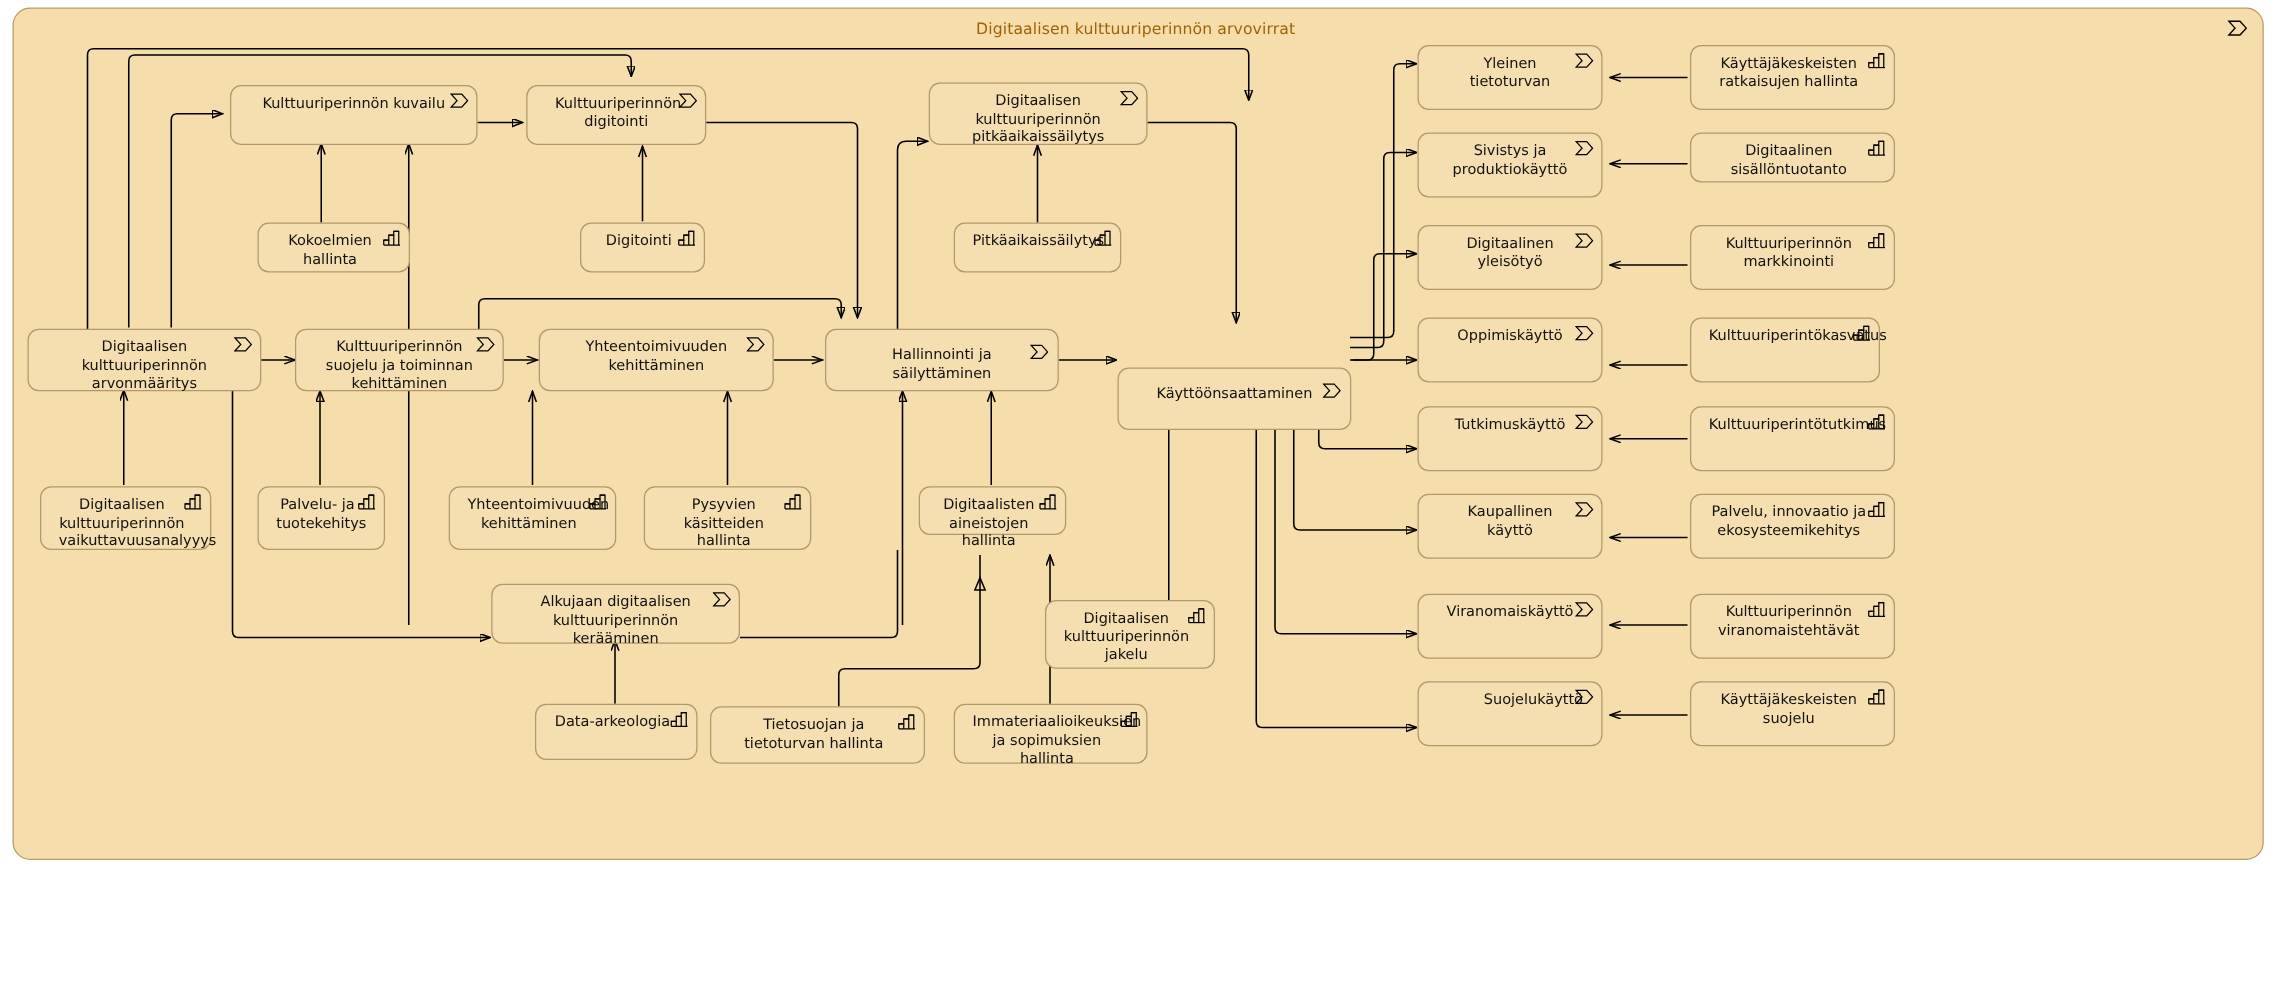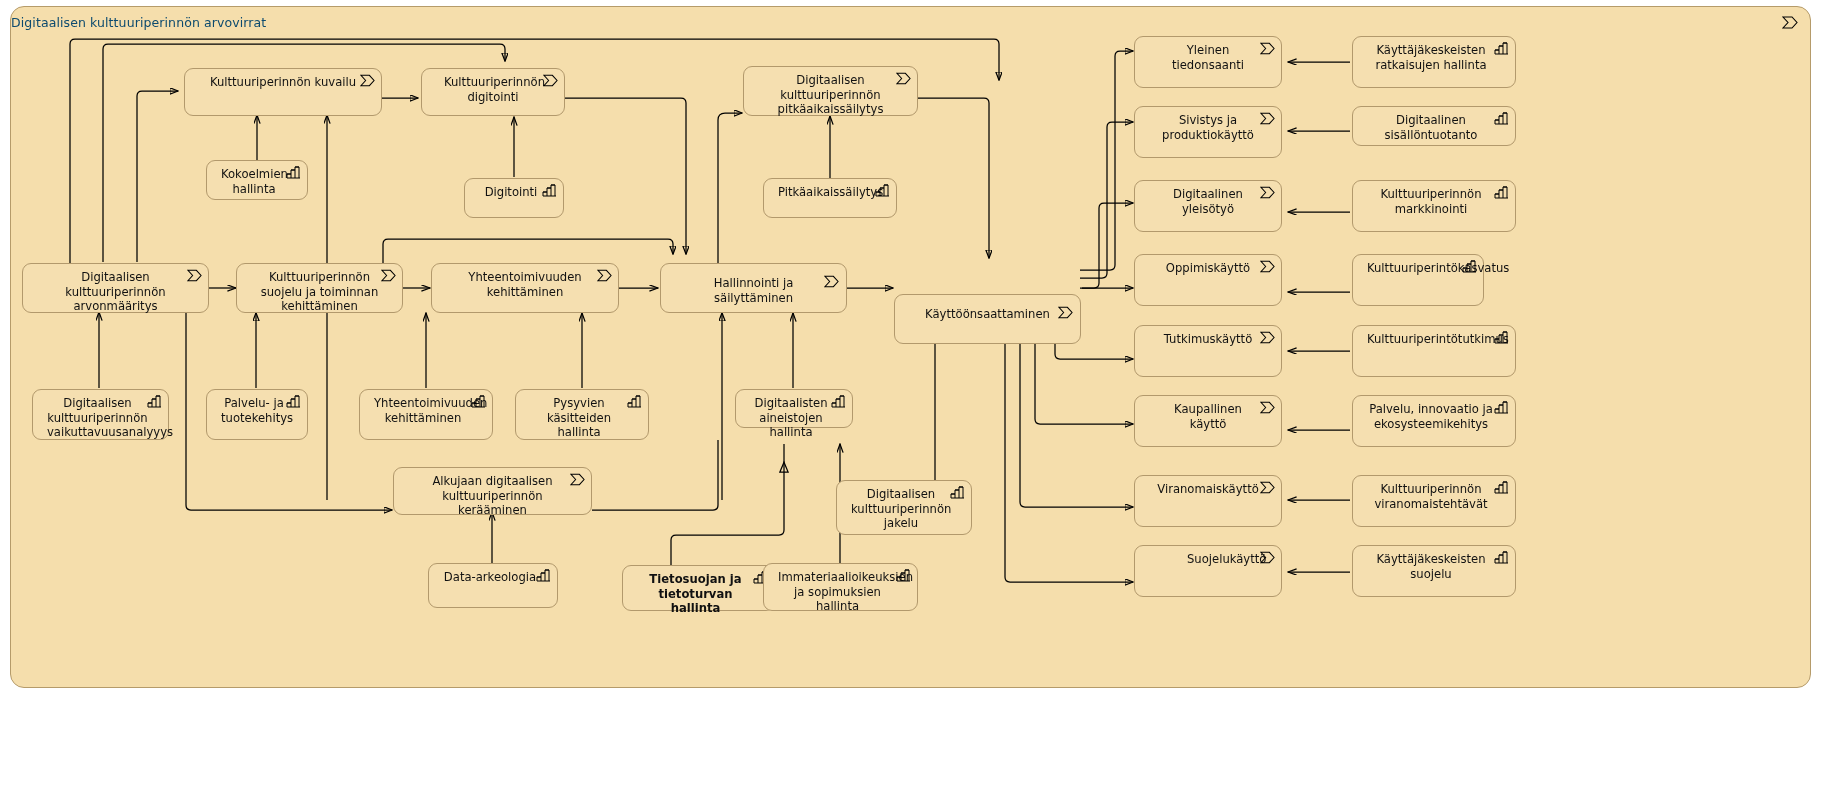--- a/index.html
+++ b/index.html
@@ -11,23 +11,23 @@
   .group{
     position:absolute;
     background:#f5deac;
     border:1px solid #b59b6a;
     border-radius:14px;
     box-sizing:border-box;
   }
   .group-title{
     position:absolute;
     top:8px;left:0;right:4px;
-    text-align:left;
+    text-align:center;
     font-size:12.5px;
-    color:#0c4a6e;
+    color:#a16207;
     letter-spacing:.1px;
   }
   .group-badge{
     position:absolute;
     top:9px; right:12px;
     width:16px;height:13px;
   }
 
   
   .node{
@@ -173,21 +173,21 @@
     </svg>
   </div>
 
   <div class="node vs" style="left:743px;top:66px;width:175px;height:50px;">
     <span class="lbl">Digitaalisen kulttuuriperinnön pitkäaikaissäilytys</span>
     <svg class="ico" viewBox="0 0 16 13">
       <path d="M1 1 L10 1 L15 6.5 L10 12 L1 12 L6 6.5 Z" fill="none" stroke="#000" stroke-width="1.1"></path>
     </svg>
   </div>
 
-  <div class="node cap" style="left:206px;top:160px;width:102px;height:40px;">
+  <div class="node cap" style="left:206px;top:178px;width:122px;height:40px;">
     <span class="lbl">Kokoelmien hallinta</span>
     <svg class="ico" viewBox="0 0 15 13">
       <path d="M1 12 H14 M1 12 V8 H5 V4 H9 V1 H13 V12" fill="none" stroke="#000" stroke-width="1"></path>
       <path d="M5 8 V12 M9 4 V12 M1 8 H5 M5 4 H9 M9 1 H13" fill="none" stroke="#000" stroke-width="1"></path>
     </svg>
   </div>
 
   <div class="node cap" style="left:464px;top:178px;width:100px;height:40px;">
     <span class="lbl">Digitointi</span>
     <svg class="ico" viewBox="0 0 15 13">
@@ -295,39 +295,39 @@
   </div>
 
   <div class="node cap" style="left:428px;top:563px;width:130px;height:45px;">
     <span class="lbl">Data-arkeologia</span>
     <svg class="ico" viewBox="0 0 15 13">
       <path d="M1 12 H14 M1 12 V8 H5 V4 H9 V1 H13 V12" fill="none" stroke="#000" stroke-width="1"></path>
       <path d="M5 8 V12 M9 4 V12 M1 8 H5 M5 4 H9 M9 1 H13" fill="none" stroke="#000" stroke-width="1"></path>
     </svg>
   </div>
 
-  <div class="node cap" style="left:622px;top:565px;width:153px;height:46px;font-weight:bold;">
+  <div class="node cap" style="left:568px;top:565px;width:172px;height:46px;">
     <span class="lbl">Tietosuojan ja tietoturvan hallinta</span>
     <svg class="ico" viewBox="0 0 15 13">
       <path d="M1 12 H14 M1 12 V8 H5 V4 H9 V1 H13 V12" fill="none" stroke="#000" stroke-width="1"></path>
       <path d="M5 8 V12 M9 4 V12 M1 8 H5 M5 4 H9 M9 1 H13" fill="none" stroke="#000" stroke-width="1"></path>
     </svg>
   </div>
 
   <div class="node cap" style="left:763px;top:563px;width:155px;height:48px;">
     <span class="lbl">Immateriaalioikeuksien ja sopimuksien hallinta</span>
     <svg class="ico" viewBox="0 0 15 13">
       <path d="M1 12 H14 M1 12 V8 H5 V4 H9 V1 H13 V12" fill="none" stroke="#000" stroke-width="1"></path>
       <path d="M5 8 V12 M9 4 V12 M1 8 H5 M5 4 H9 M9 1 H13" fill="none" stroke="#000" stroke-width="1"></path>
     </svg>
   </div>
 
   <div id="outcome-col">
       <div class="node vs" style="left: 1134px; top: 36px; width: 148px; height: 52px;">
-        <span class="lbl">Yleinen tiedonsaanti</span>
+        <span class="lbl">Yleinen tietoturvan</span>
         <svg class="ico" viewBox="0 0 16 13">
           <path d="M1 1 L10 1 L15 6.5 L10 12 L1 12 L6 6.5 Z" fill="none" stroke="#000" stroke-width="1.1"></path>
         </svg>
       </div>
       <div class="node cap" style="left: 1352px; top: 36px; width: 164px; height: 52px;">
         <span class="lbl">Käyttäjäkeskeisten ratkaisujen hallinta</span>
         <svg class="ico" viewBox="0 0 15 13">
           <path d="M1 12 H14 M1 12 V8 H5 V4 H9 V1 H13 V12" fill="none" stroke="#000" stroke-width="1"></path>
           <path d="M5 8 V12 M9 4 V12 M1 8 H5 M5 4 H9 M9 1 H13" fill="none" stroke="#000" stroke-width="1"></path>
         </svg>
@@ -357,21 +357,21 @@
           <path d="M1 12 H14 M1 12 V8 H5 V4 H9 V1 H13 V12" fill="none" stroke="#000" stroke-width="1"></path>
           <path d="M5 8 V12 M9 4 V12 M1 8 H5 M5 4 H9 M9 1 H13" fill="none" stroke="#000" stroke-width="1"></path>
         </svg>
       </div>
       <div class="node vs" style="left: 1134px; top: 254px; width: 148px; height: 52px;">
         <span class="lbl">Oppimiskäyttö</span>
         <svg class="ico" viewBox="0 0 16 13">
           <path d="M1 1 L10 1 L15 6.5 L10 12 L1 12 L6 6.5 Z" fill="none" stroke="#000" stroke-width="1.1"></path>
         </svg>
       </div>
-      <div class="node cap" style="left: 1352px; top: 254px; width: 132px; height: 52px;">
+      <div class="node cap" style="left: 1352px; top: 254px; width: 152px; height: 52px;">
         <span class="lbl">Kulttuuriperintökasvatus</span>
         <svg class="ico" viewBox="0 0 15 13">
           <path d="M1 12 H14 M1 12 V8 H5 V4 H9 V1 H13 V12" fill="none" stroke="#000" stroke-width="1"></path>
           <path d="M5 8 V12 M9 4 V12 M1 8 H5 M5 4 H9 M9 1 H13" fill="none" stroke="#000" stroke-width="1"></path>
         </svg>
       </div>
       <div class="node vs" style="left: 1134px; top: 325px; width: 148px; height: 52px;">
         <span class="lbl">Tutkimuskäyttö</span>
         <svg class="ico" viewBox="0 0 16 13">
           <path d="M1 1 L10 1 L15 6.5 L10 12 L1 12 L6 6.5 Z" fill="none" stroke="#000" stroke-width="1.1"></path>

